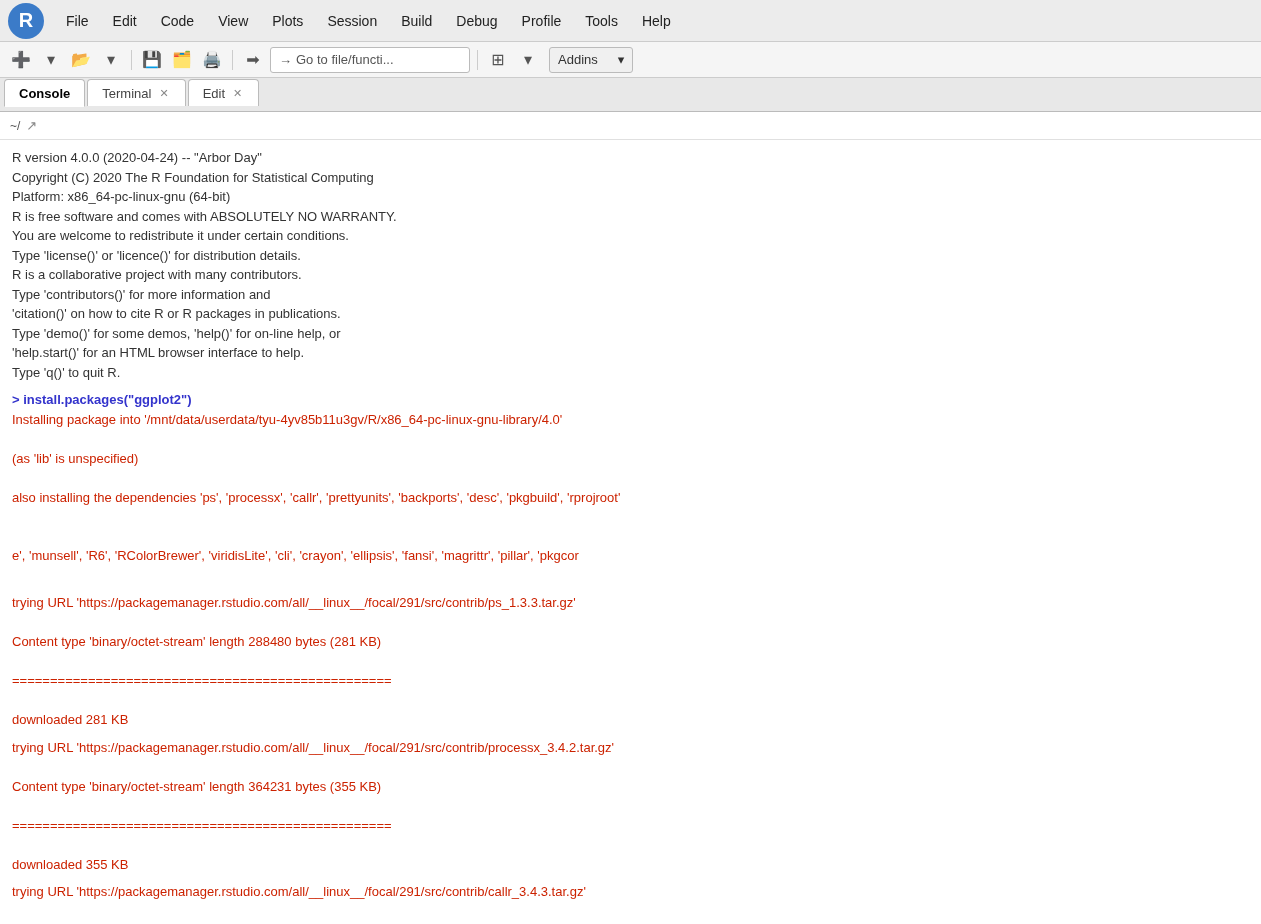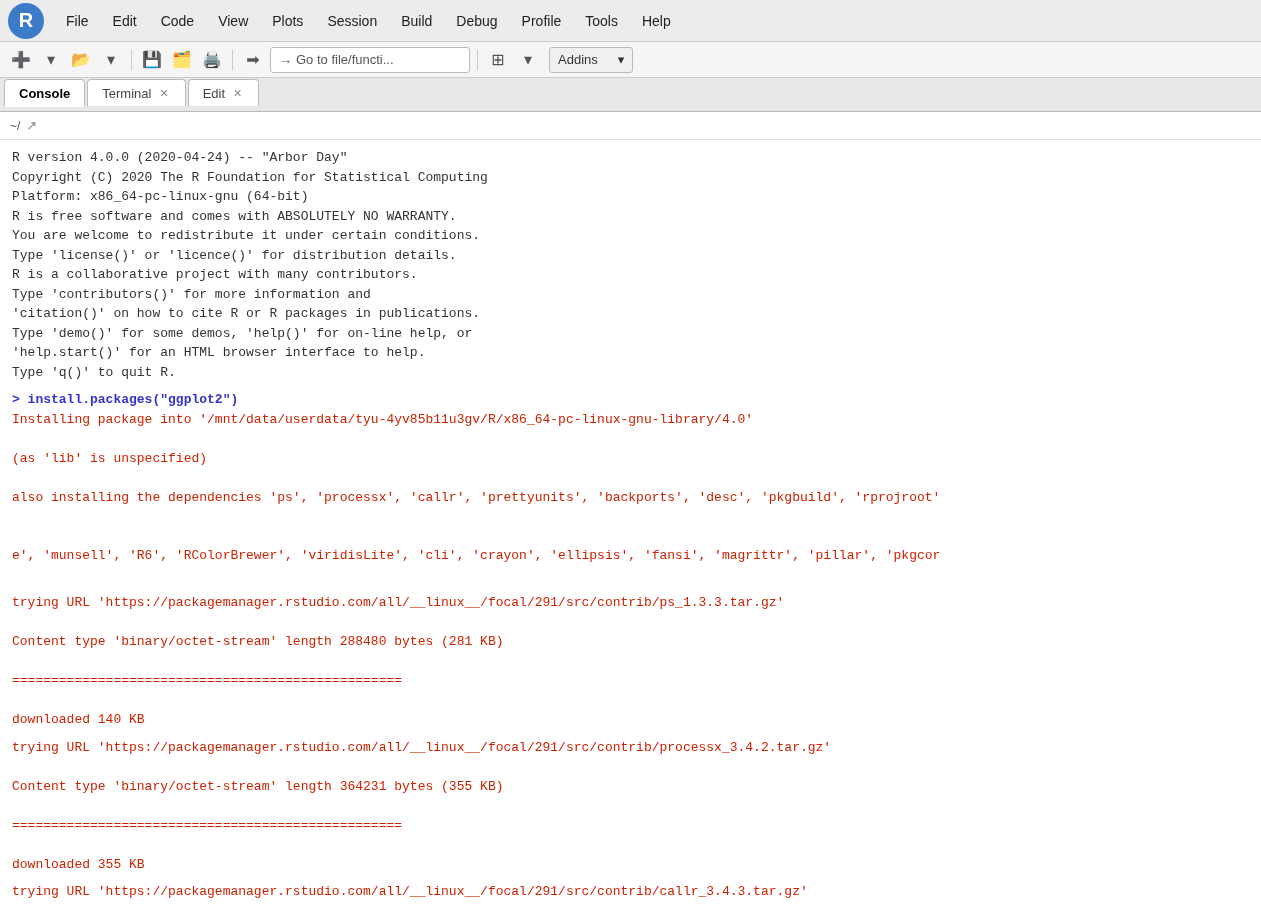--- a/index.html
+++ b/index.html
@@ -150,21 +150,21 @@
       color: #555;
       gap: 6px;
     }
 
     
     .console-area {
       background: white;
       flex: 1;
       overflow-y: auto;
       padding: 8px 12px;
-      font-family: Liberation Mono, monospace;
+      font-family: Liberation Sans, sans-serif;
       font-size: 13px;
       line-height: 1.5;
       height: calc(924px - 42px - 36px - 34px - 28px);
     }
 
     .console-text {
       color: #333;
       white-space: pre-wrap;
       word-break: break-all;
     }
@@ -271,21 +271,21 @@
   </div>
 
   
   <div style="margin-top:8px;">
     <span class="console-line console-text install-msg">trying URL 'https://packagemanager.rstudio.com/all/__linux__/focal/291/src/contrib/ps_1.3.3.tar.gz'</span>
     <br>
     <span class="console-line console-text install-msg">Content type 'binary/octet-stream' length 288480 bytes (281 KB)</span>
     <br>
     <span class="console-line console-text progress">==================================================</span>
     <br>
-    <span class="console-line console-text install-msg">downloaded 140 KB</span>
+    <span class="console-line console-text install-msg">downloaded 281 KB</span>
   </div>
 
   
   <div style="margin-top:8px;">
     <span class="console-line console-text install-msg">trying URL 'https://packagemanager.rstudio.com/all/__linux__/focal/291/src/contrib/processx_3.4.2.tar.gz'</span>
     <br>
     <span class="console-line console-text install-msg">Content type 'binary/octet-stream' length 364231 bytes (355 KB)</span>
     <br>
     <span class="console-line console-text progress">==================================================</span>
     <br>

